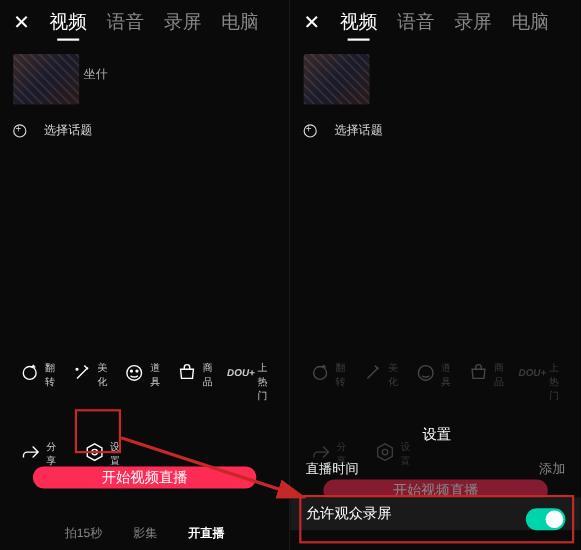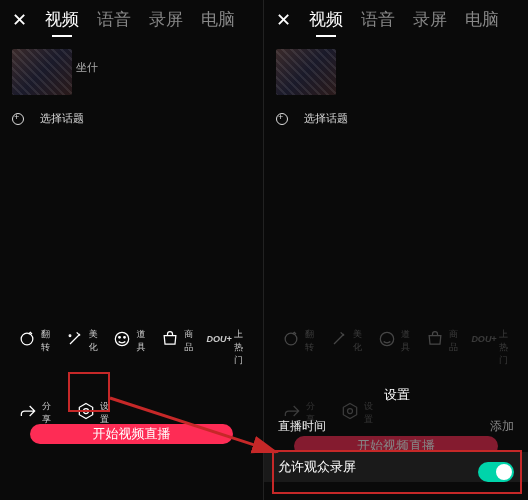--- a/index.html
+++ b/index.html
@@ -264,20 +264,25 @@
           </svg>
         </span>
       <span>设置</span>
     </div>
   </div>
 
   <div class="start-btn">
     <span>开始视频直播</span>
   </div>
 
+  <div class="bottombar">
+    <span class="btab">拍15秒</span>
+    <span class="btab">影集</span>
+    <span class="btab active">开直播</span>
+  </div>
 
   <div class="highlight-box hb1"></div>
 </div>
 
 <div class="screen">
   <div class="topbar">
     <span class="close">✕</span>
     <span class="tab active">视频</span>
     <span class="tab">语音</span>
     <span class="tab">录屏</span>

